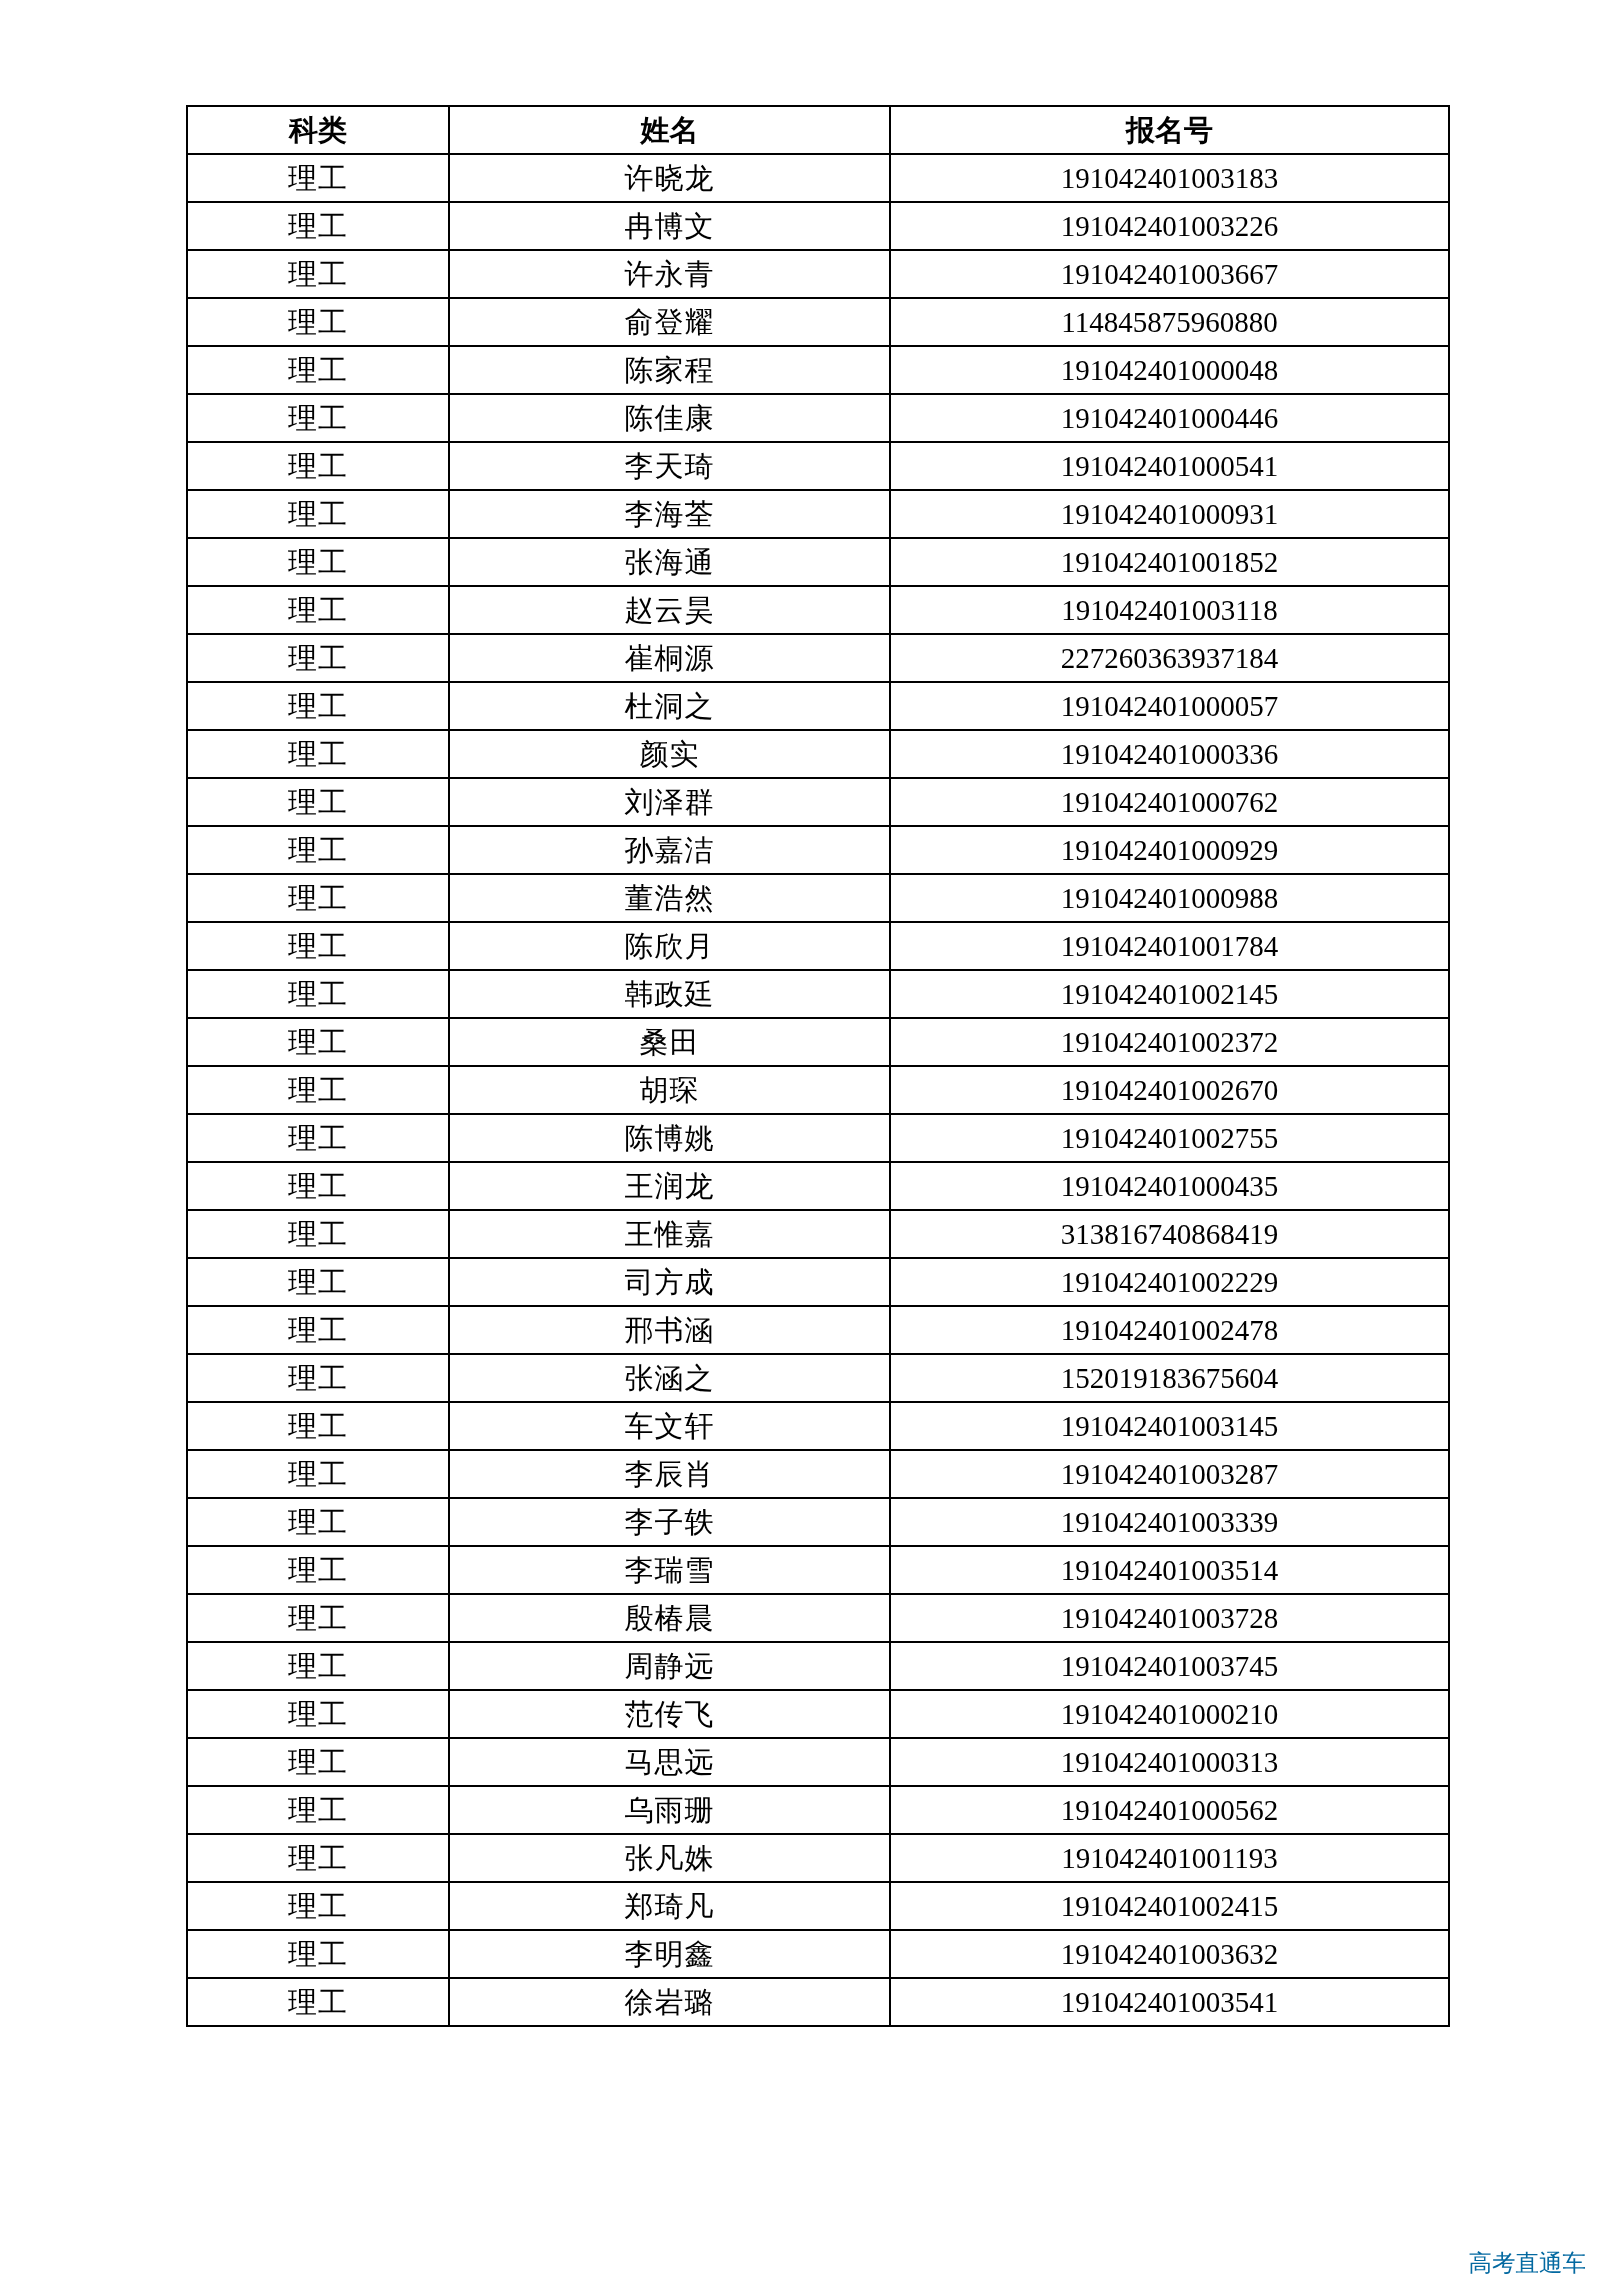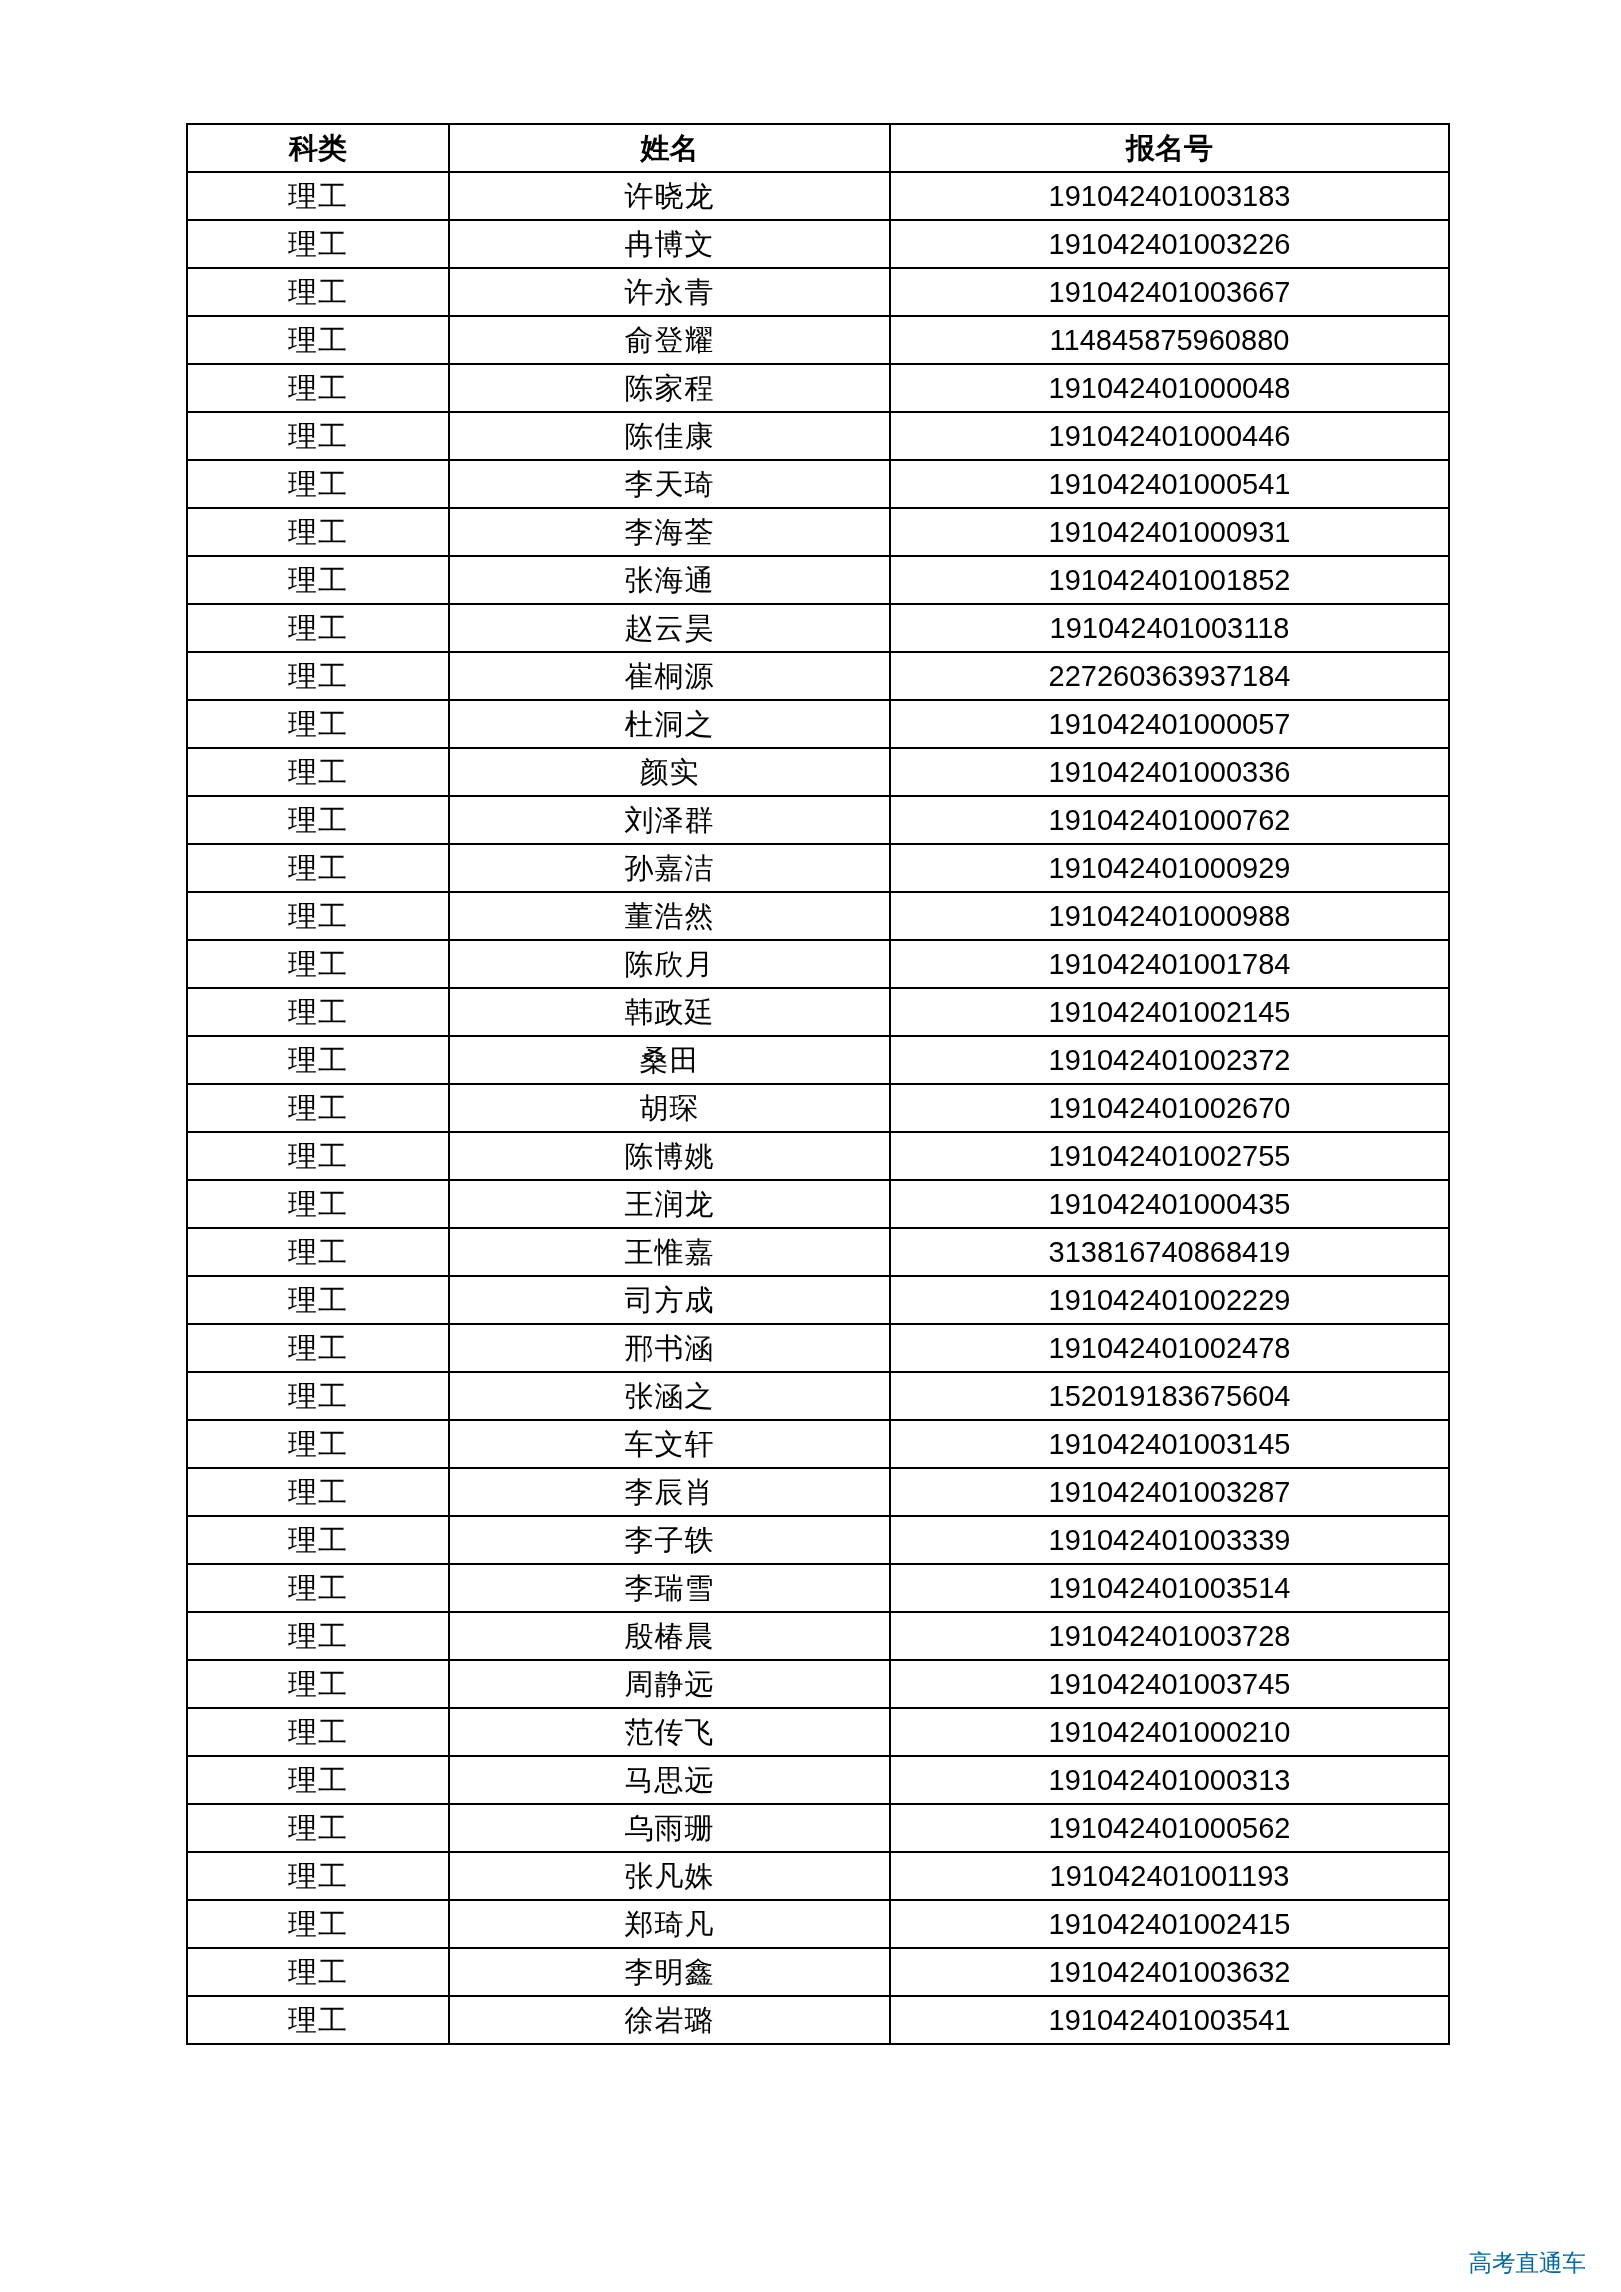--- a/index.html
+++ b/index.html
@@ -12,21 +12,21 @@
     width: 1621px;
     height: 2293px;
     background: #ffffff;
     font-family: "Liberation Serif", serif;
     color: #000000;
     overflow: hidden;
   }
   table.data-table {
     position: absolute;
     left: 186px;
-    top: 123px;
+    top: 105px;
     border-collapse: collapse;
     table-layout: fixed;
   }
   table.data-table col.c0 { width: 262px; }
   table.data-table col.c1 { width: 441px; }
   table.data-table col.c2 { width: 559px; }
   table.data-table th,
   table.data-table td {
     border: 2px solid #000000;
     height: 46px;
@@ -41,21 +41,21 @@
   table.data-table th {
     font-weight: bold;
     font-family: "Liberation Serif", serif;
   }
   table.data-table td.col0,
   table.data-table td.col1 {
     font-family: "Liberation Serif", serif;
     letter-spacing: 1px;
   }
   table.data-table td.col2 {
-    font-family: Liberation Sans, sans-serif;
+    font-family: Liberation Serif, serif;
     font-size: 29px;
     margin-left: 24px;
   }
   .page-footer {
     position: absolute;
     left: 0;
     width: 100%;
     top: 2210px;
     text-align: center;
     font-size: 23.5px;

